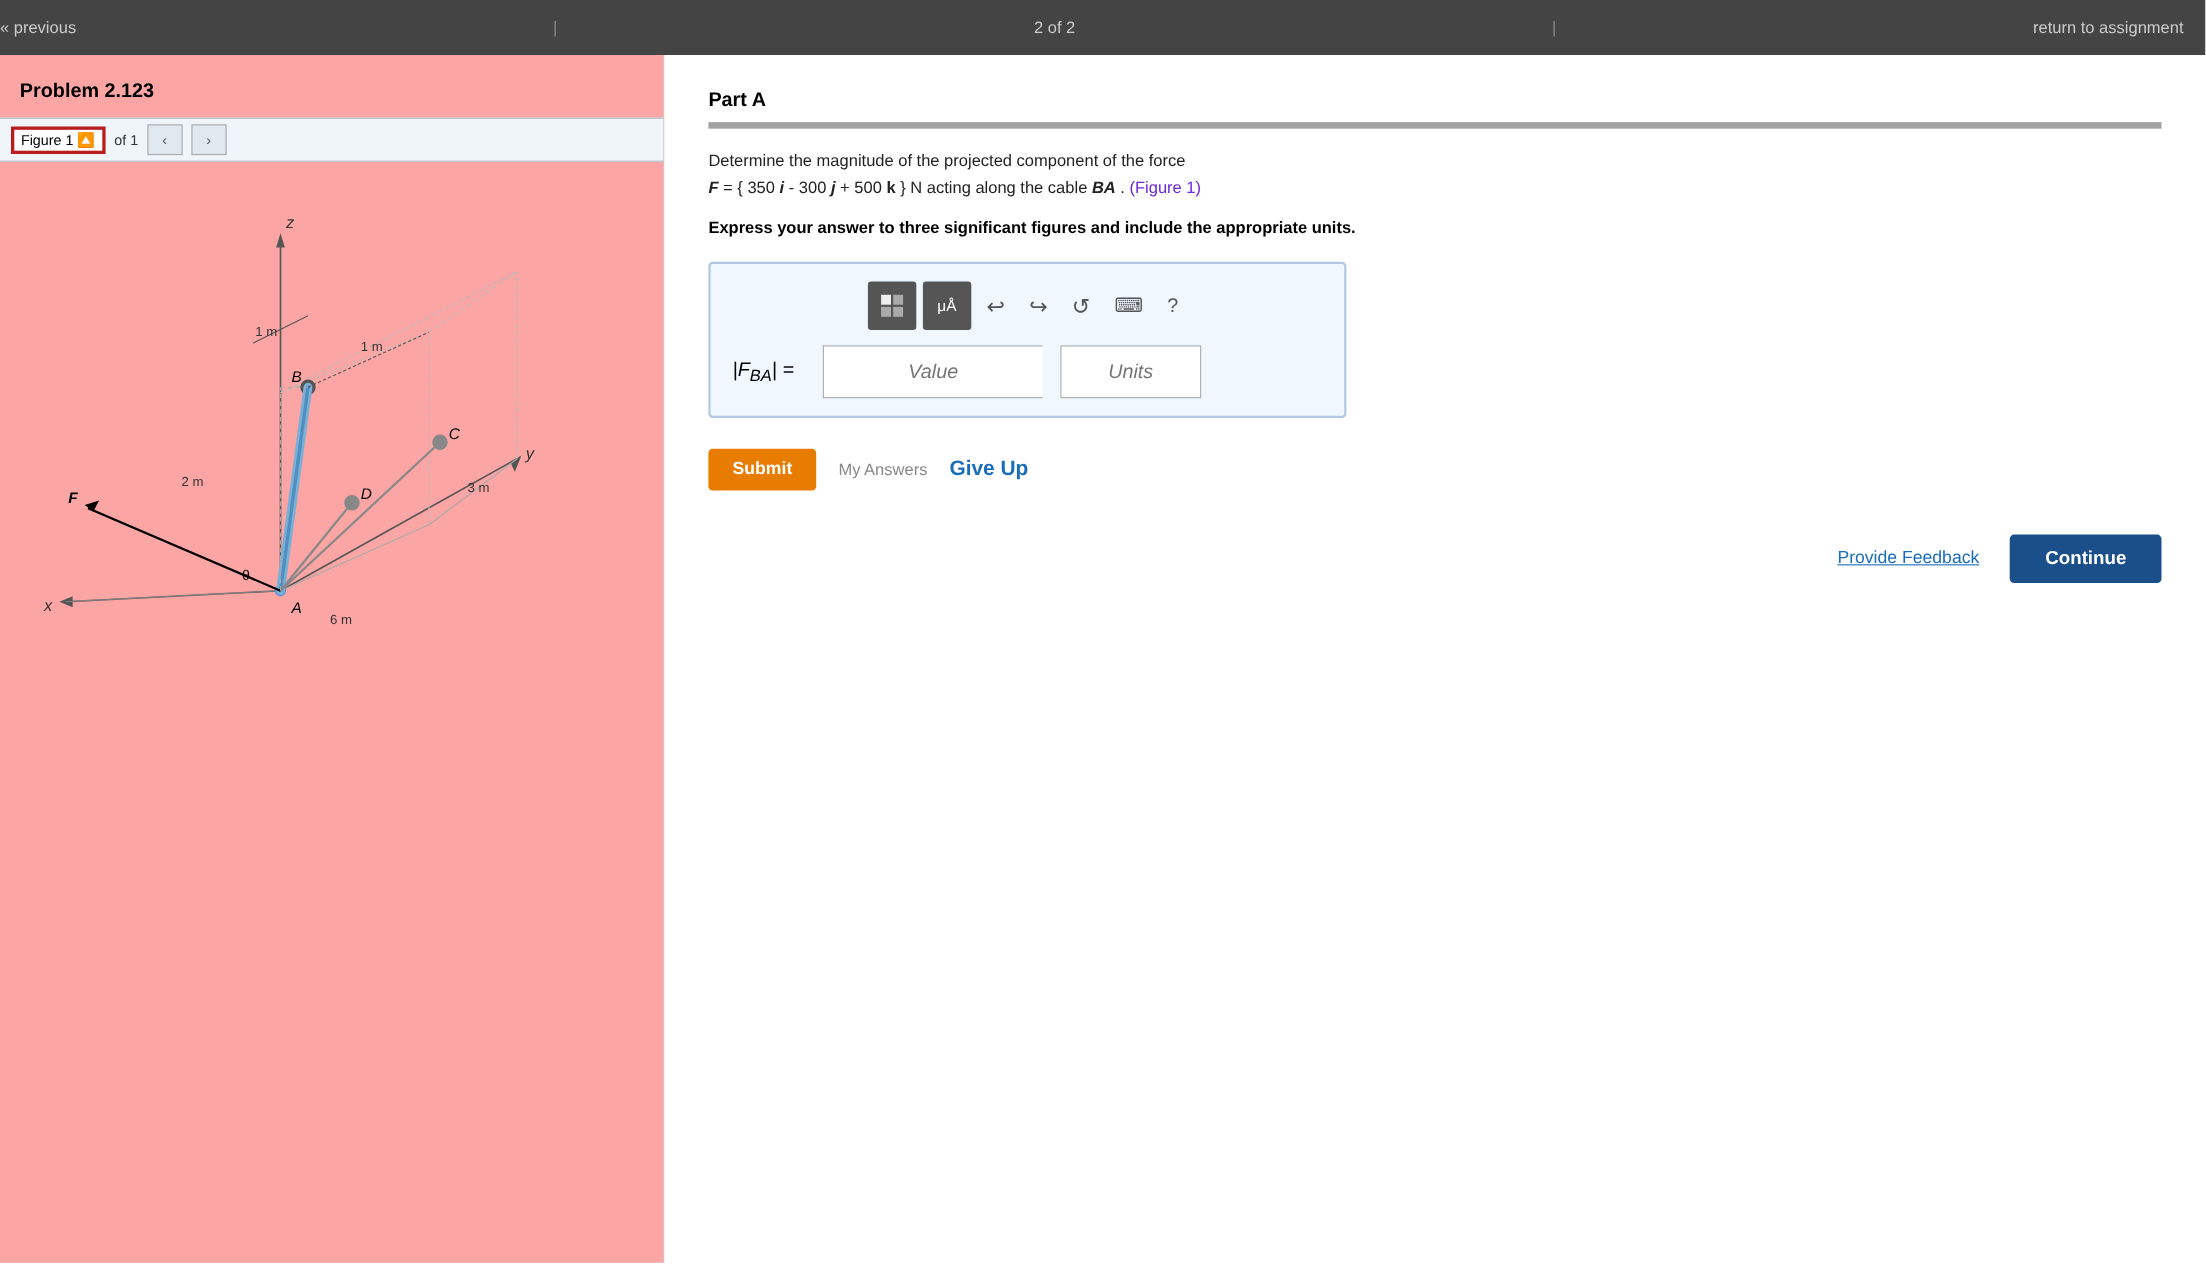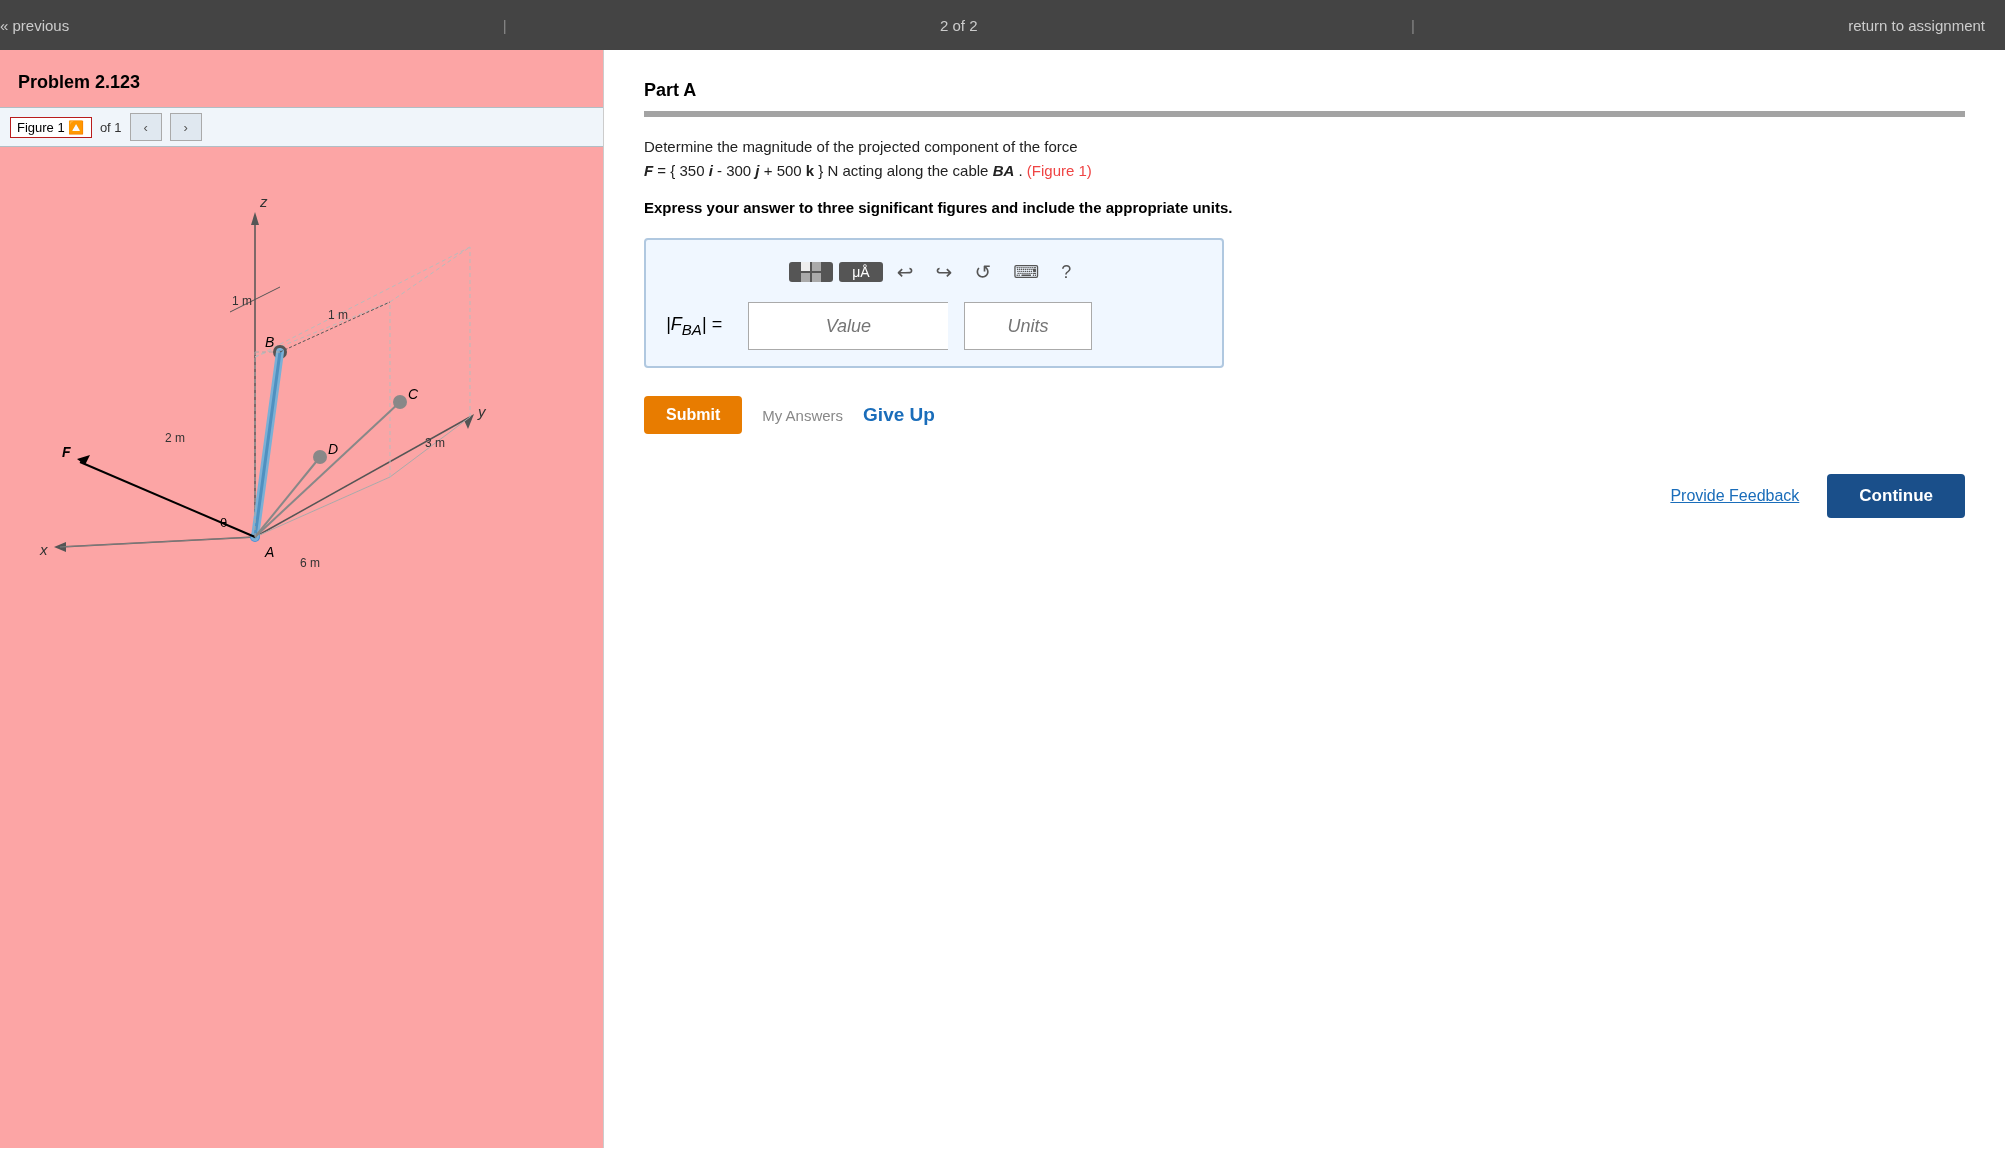--- a/index.html
+++ b/index.html
@@ -46,21 +46,21 @@
     #figure-controls {
       display: flex;
       align-items: center;
       border-top: 1px solid #b0bec5;
       border-bottom: 1px solid #b0bec5;
       background: #f0f5fa;
       padding: 5px 10px;
       gap: 8px;
     }
     #figure-select {
-      border: 1px solid #b91c1c;
+      border: 3px solid #b91c1c;
       padding: 2px 6px;
       font-size: 13px;
       background: #fff;
       display: flex;
       align-items: center;
       gap: 4px;
     }
     .fig-nav-btn {
       width: 32px;
       height: 28px;
@@ -105,21 +105,21 @@
       padding-bottom: 10px;
     }
 
     #problem-description {
       font-size: 15px;
       color: #222;
       margin-bottom: 16px;
       line-height: 1.6;
     }
     #problem-description a {
-      color: #ef4444;
+      color: #6d28d9;
       text-decoration: none;
     }
 
     #express-instruction {
       font-weight: bold;
       font-size: 15px;
       margin-bottom: 22px;
       color: #000;
     }
 
@@ -147,21 +147,21 @@
       color: #fff;
       border: none;
       border-radius: 3px;
       padding: 6px 10px;
       cursor: pointer;
       font-size: 14px;
       display: flex;
       align-items: center;
       justify-content: center;
       min-width: 44px;
-      height: 20px;
+      height: 44px;
     }
     .toolbar-btn.active {
       background: #555;
     }
     .toolbar-btn-light {
       background: transparent;
       border: none;
       color: #555;
       cursor: pointer;
       font-size: 18px;

